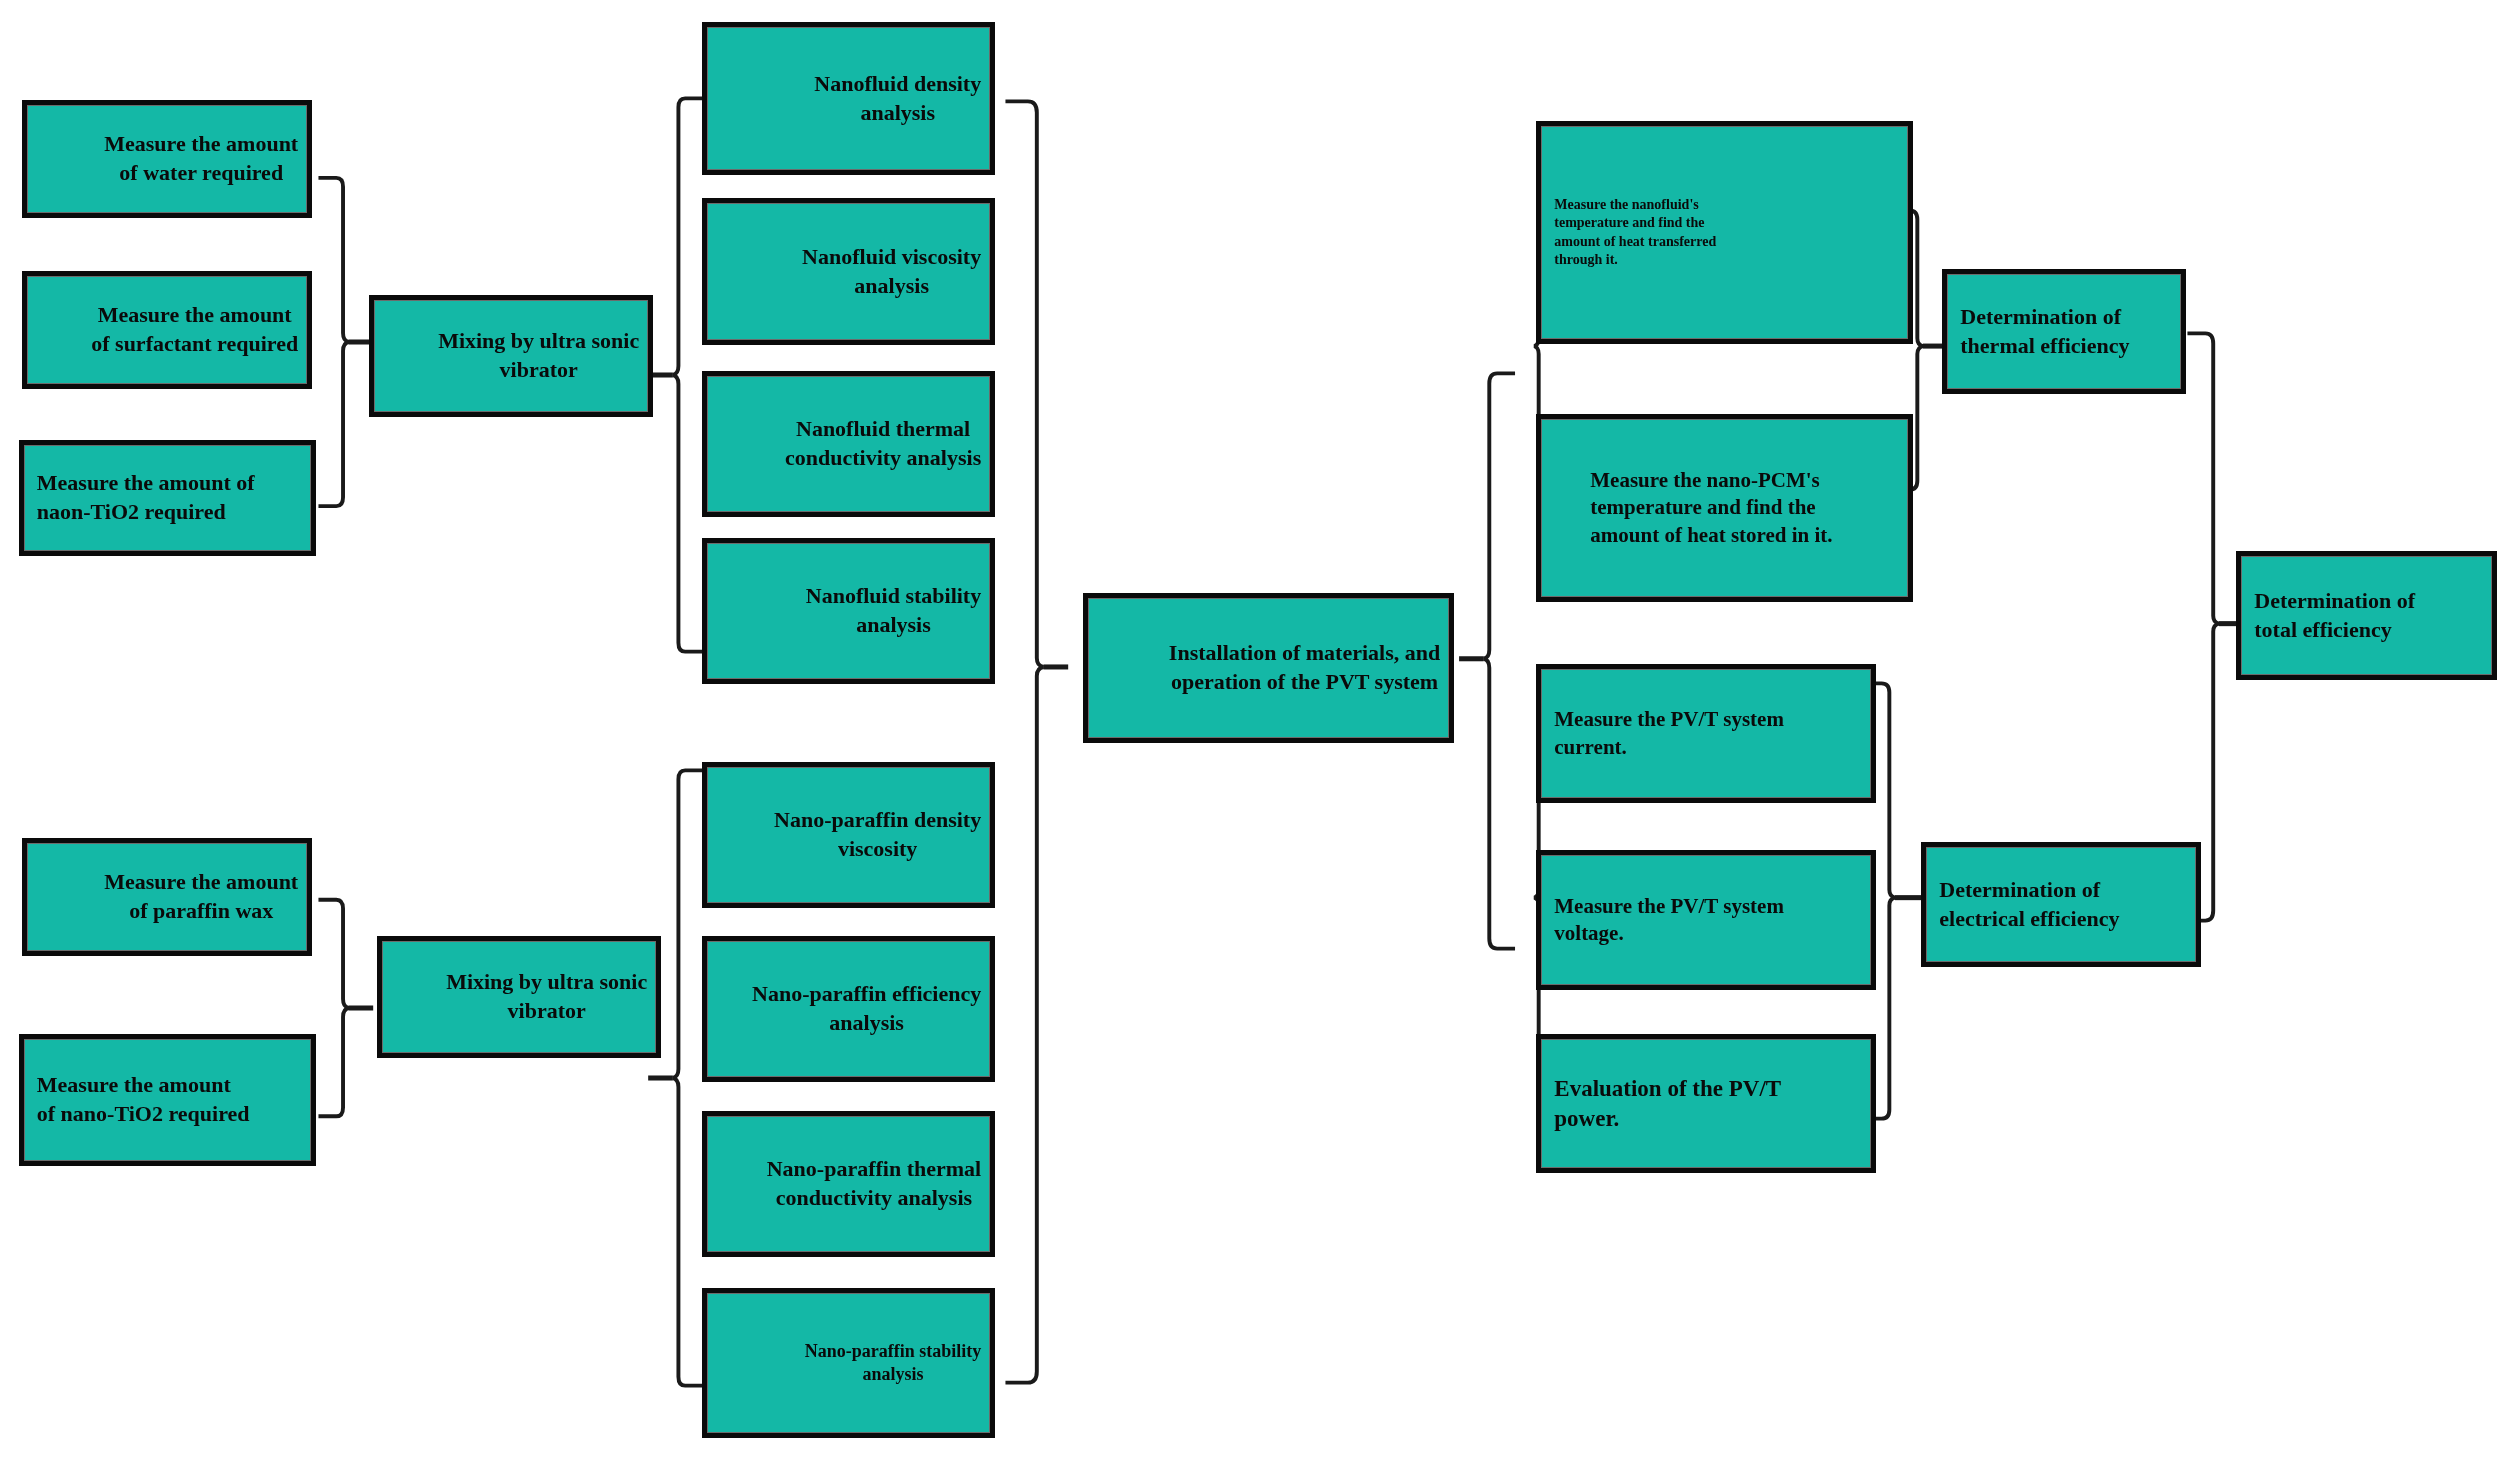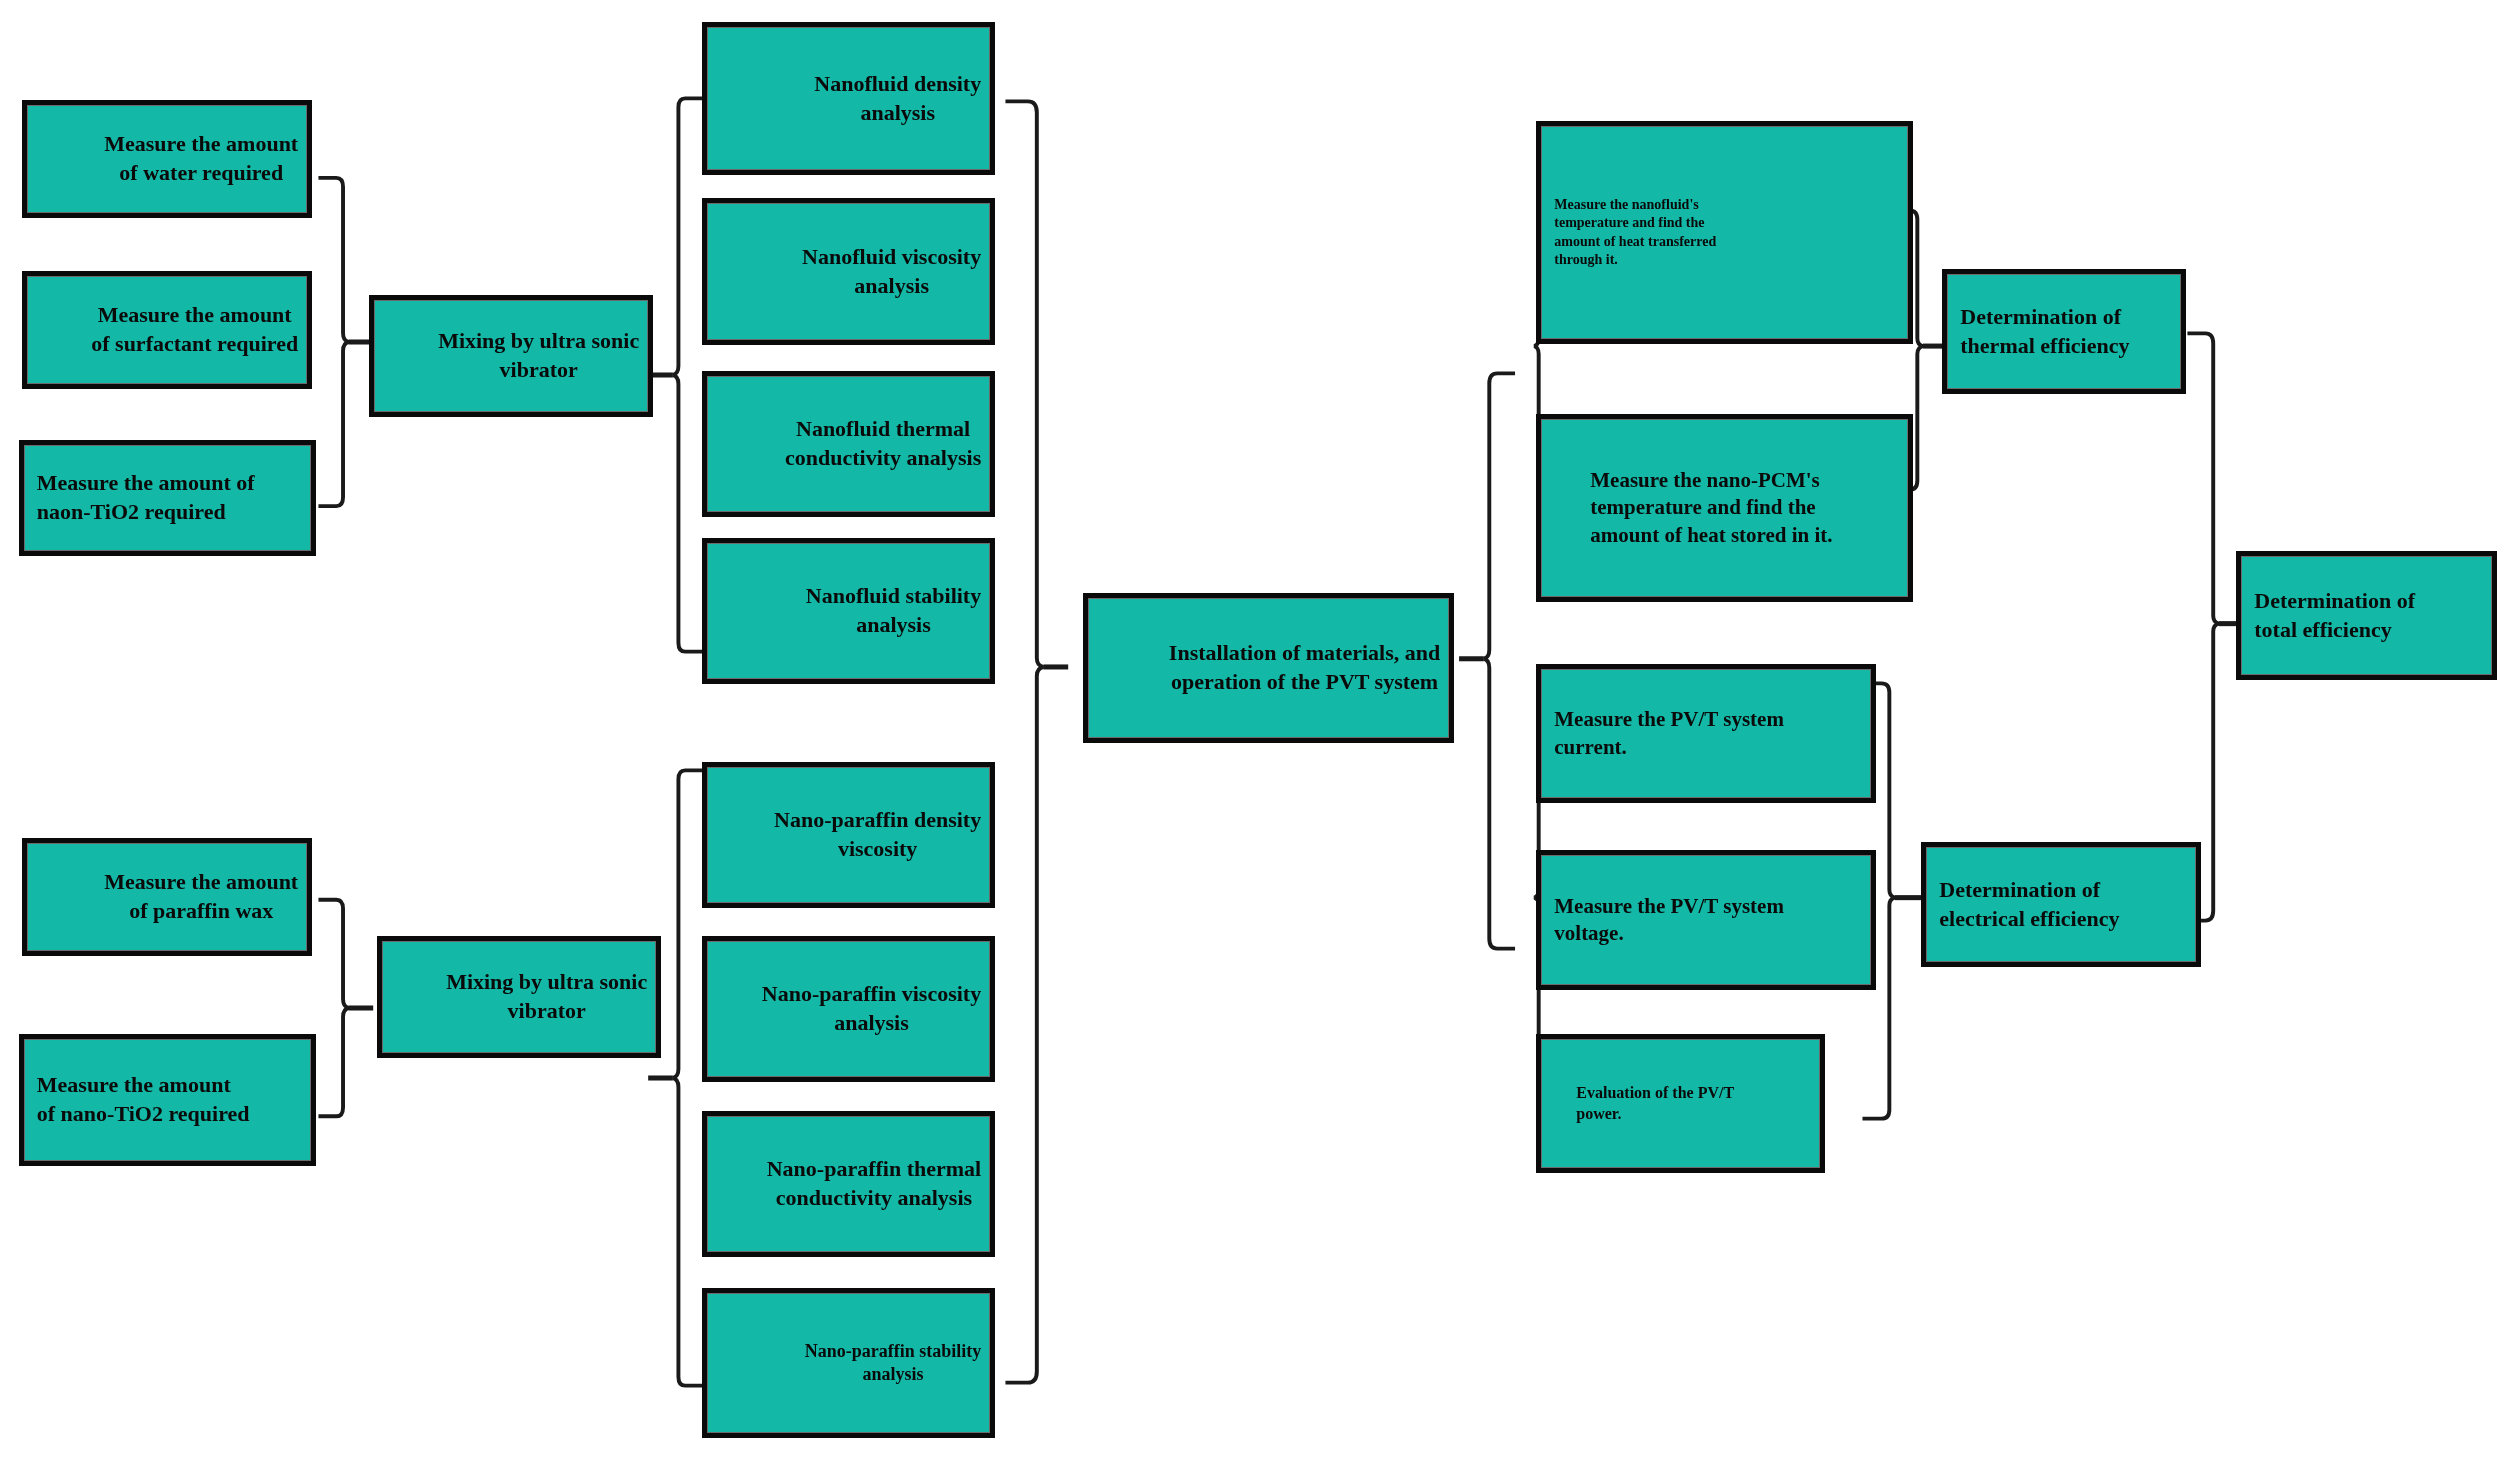--- a/index.html
+++ b/index.html
@@ -173,21 +173,21 @@
     <span class="txt">Mixing by ultra sonic
 vibrator</span>
   </div>
 
   <div class="node ctr" style="left:707px;top:767px;width:283px;height:136px;font-size:22px;">
     <span class="txt">Nano-paraffin density
 viscosity</span>
   </div>
 
   <div class="node ctr" style="left:707px;top:941px;width:283px;height:136px;font-size:22px;">
-    <span class="txt">Nano-paraffin viscosity
+    <span class="txt">Nano-paraffin efficiency
 analysis</span>
   </div>
 
   <div class="node ctr" style="left:707px;top:1116px;width:283px;height:136px;font-size:22px;">
     <span class="txt">Nano-paraffin thermal
 conductivity analysis</span>
   </div>
 
   <div class="node ctr" style="left:707px;top:1293px;width:283px;height:140px;font-size:18px;">
     <span class="txt">Nano-paraffin stability
@@ -215,21 +215,21 @@
   <div class="node lft" style="left:1541px;top:669px;width:330px;height:129px;font-size:21px;">
     <span class="txt">Measure the PV/T system
 current.</span>
   </div>
 
   <div class="node lft" style="left:1541px;top:855px;width:330px;height:130px;font-size:21px;">
     <span class="txt">Measure the PV/T system
 voltage.</span>
   </div>
 
-  <div class="node lft" style="left:1541px;top:1039px;width:279px;height:129px;font-size:16px;padding-left:22px;">
+  <div class="node lft" style="left:1541px;top:1039px;width:330px;height:129px;font-size:23px;">
     <span class="txt">Evaluation of the PV/T
 power.</span>
   </div>
 
   <div class="node lft" style="left:1947px;top:274px;width:234px;height:115px;font-size:22px;">
     <span class="txt">Determination of
 thermal efficiency</span>
   </div>
 
   <div class="node lft" style="left:1926px;top:847px;width:270px;height:115px;font-size:22px;">

